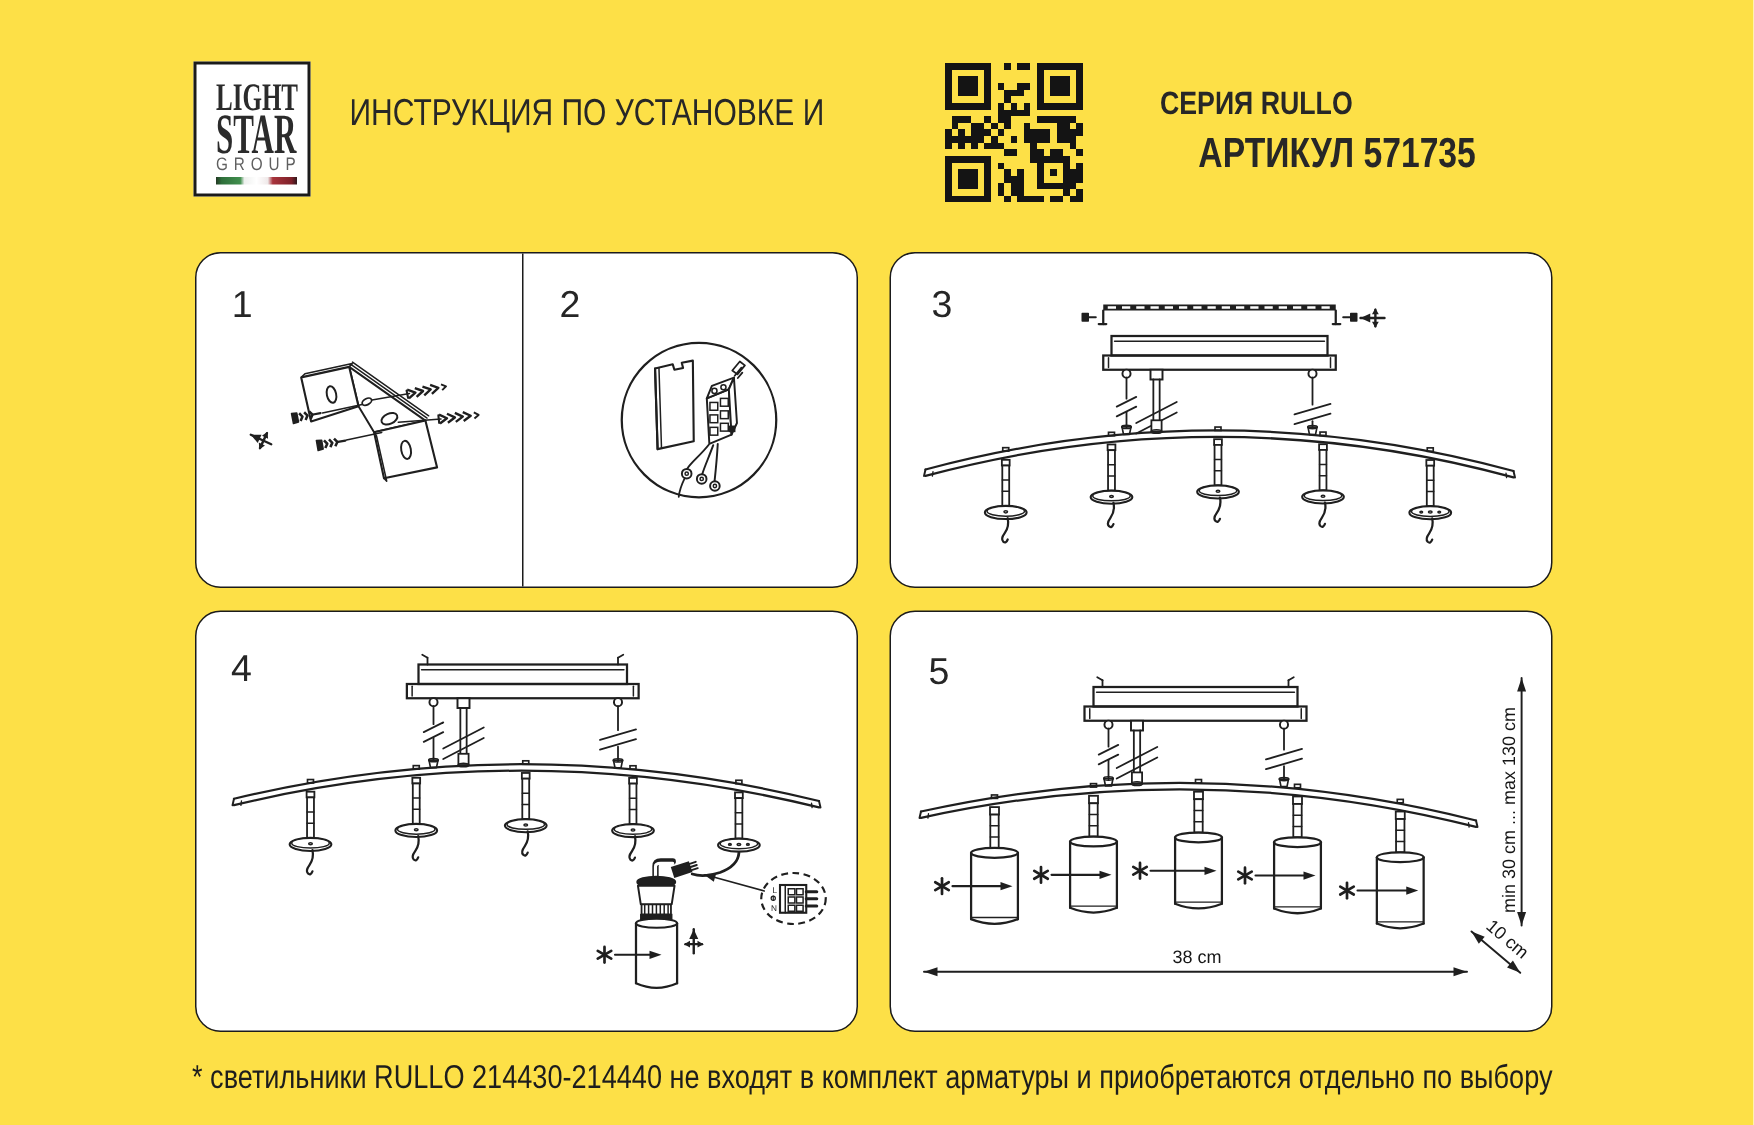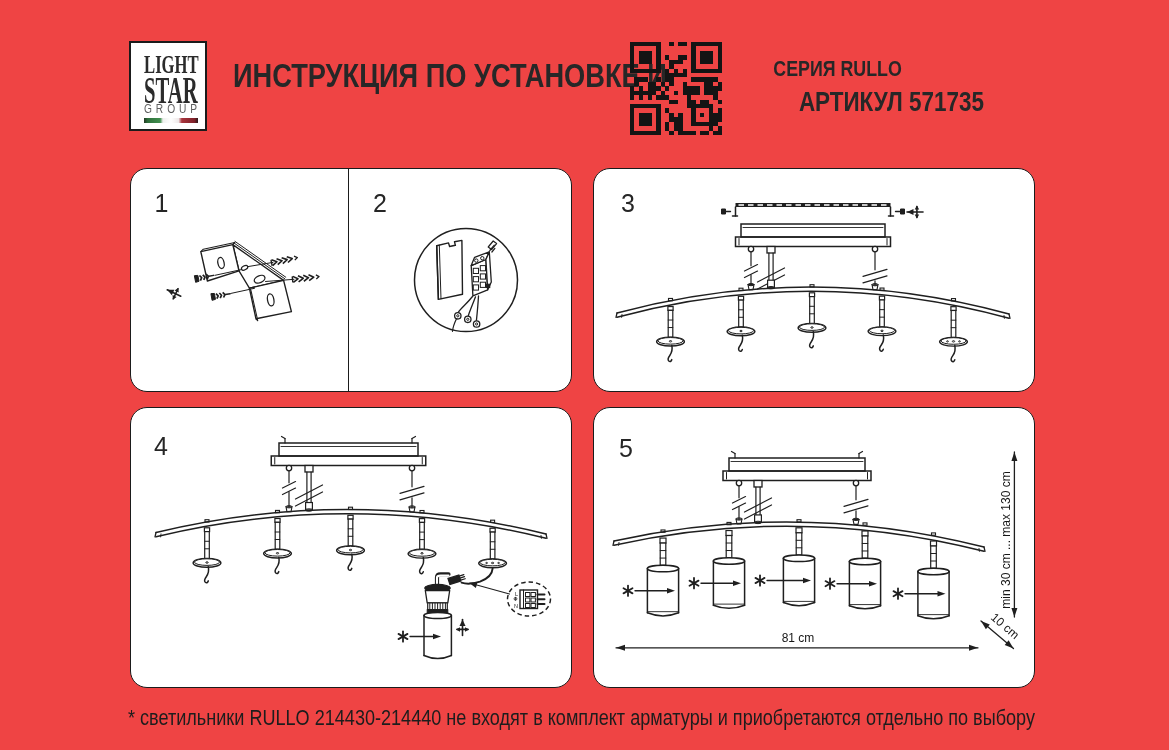--- a/index.html
+++ b/index.html
@@ -1,35 +1,35 @@
 <!DOCTYPE html>
 <html><head>
 <meta charset="utf-8">
 <style>
   * { margin:0; padding:0; box-sizing:border-box; }
   html,body { background:#ffffff; }
   .page {
-    position:relative; width:1169px; height:750px; background:#ef4444;
+    position:relative; width:1169px; height:750px; background:#fde047;
     font-family:"Liberation Sans", sans-serif; color:#1c1c1c; overflow:hidden;
   }
   
   .logo-box {
     position:absolute; left:129px; top:41px; width:78px; height:90px;
     border:2px solid #1b1b1b; background:#fff;
   }
   .logo-box .lw { position:absolute; white-space:nowrap; line-height:1; }
   .logo-light { left:13px; top:9px;  font-family:"Liberation Serif", serif; font-weight:bold; font-size:26px; color:#2b2b2b; }
   .logo-star  { left:13px; top:28px; font-family:"Liberation Serif", serif; font-weight:bold; font-size:38px; color:#2b2b2b; }
   .logo-group { left:13px; top:60px; font-size:12px; color:#5f5f5f; letter-spacing:4.6px; }
   .logo-flag  { position:absolute; left:13px; top:74.5px; width:53.6px; height:5.3px;
     background:linear-gradient(90deg,#233823 0%,#2e6f3a 7%,#418f4e 30%,#eef0ee 35%,#ffffff 50%,#efe9e9 64%,#a8343c 70%,#7f2129 93%,#30191c 100%);
   }
   .doc-title {
     position:absolute; left:233px; top:61px;
-    font-size:34px; font-weight:bold; color:#272727; line-height:28px;
+    font-size:25px; font-weight:normal; color:#272727; line-height:28px;
     white-space:nowrap;
   }
   .doc-title .tl { display:inline-block; }
   .qr { position:absolute; left:630px; top:42px; width:92px; height:93px; }
   .series-block  { position:absolute; left:760px; top:58.5px; width:280px; text-align:left; }
   .series-label  { font-size:21.5px; font-weight:bold; color:#272727; white-space:nowrap; display:inline-block; line-height:1; }
   .article-row   { position:absolute; left:751px; top:88.3px; width:280px; text-align:center; }
   .article-label { font-size:28px; font-weight:bold; color:#272727; white-space:nowrap; display:inline-block; line-height:1; }
   
   .panel { position:absolute; border:1.9px solid #1b1b1b; border-radius:17px; background:#fff; }
@@ -738,19 +738,19 @@
         <polygon points="22,239.8 31,242.8 31,236.8" fill="#1f1f1f" stroke="none"></polygon>
         <polygon points="384,239.8 375,236.8 375,242.8" fill="#1f1f1f" stroke="none"></polygon>
         <line x1="420.4" y1="44" x2="420.4" y2="209" stroke="#1f1f1f" stroke-width="1.3" stroke-linecap="round"></line>
         <polygon points="420.4,44 417.4,53 423.4,53" fill="#1f1f1f" stroke="none"></polygon>
         <polygon points="420.4,209 423.4,200 417.4,200" fill="#1f1f1f" stroke="none"></polygon>
         <line x1="387" y1="213" x2="419.5" y2="240.5" stroke="#1f1f1f" stroke-width="1.3" stroke-linecap="round"></line>
         <polygon points="387,213 391.89530954540976,221.12625033177173 395.7919978353908,216.56381453817156" fill="#1f1f1f" stroke="none"></polygon>
         <polygon points="419.5,240.5 414.60469045459024,232.37374966822827 410.7080021646092,236.93618546182844" fill="#1f1f1f" stroke="none"></polygon>
       </svg>
     <div class="step-num" style="left:25px; top:28px;">5</div>
-    <div class="dim-label" style="left:204px; top:229.5px; transform:translate(-50%,-50%);">81 cm</div>
+    <div class="dim-label" style="left:204px; top:229.5px; transform:translate(-50%,-50%);">38 cm</div>
     <div class="dim-label" style="left:411.7px; top:131.7px; transform:translate(-50%,-50%) rotate(-90deg);">min 30 cm ... max 130 cm</div>
     <div class="dim-label" style="left:410.8px; top:217.7px; transform:translate(-50%,-50%) rotate(40.5deg);">10 cm</div>
   </div>
 
   <div class="footnote" style="transform-origin: left top; transform: scaleX(0.8216);">* светильники RULLO 214430-214440 не входят в комплект арматуры и приобретаются отдельно по выбору</div>
 </div>
 
 </body></html>

